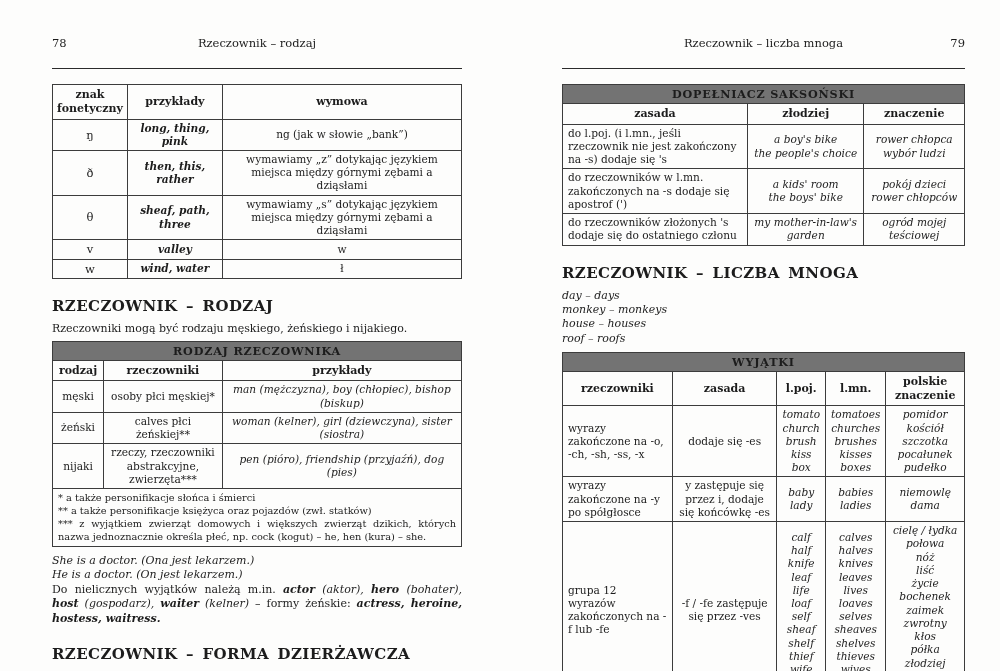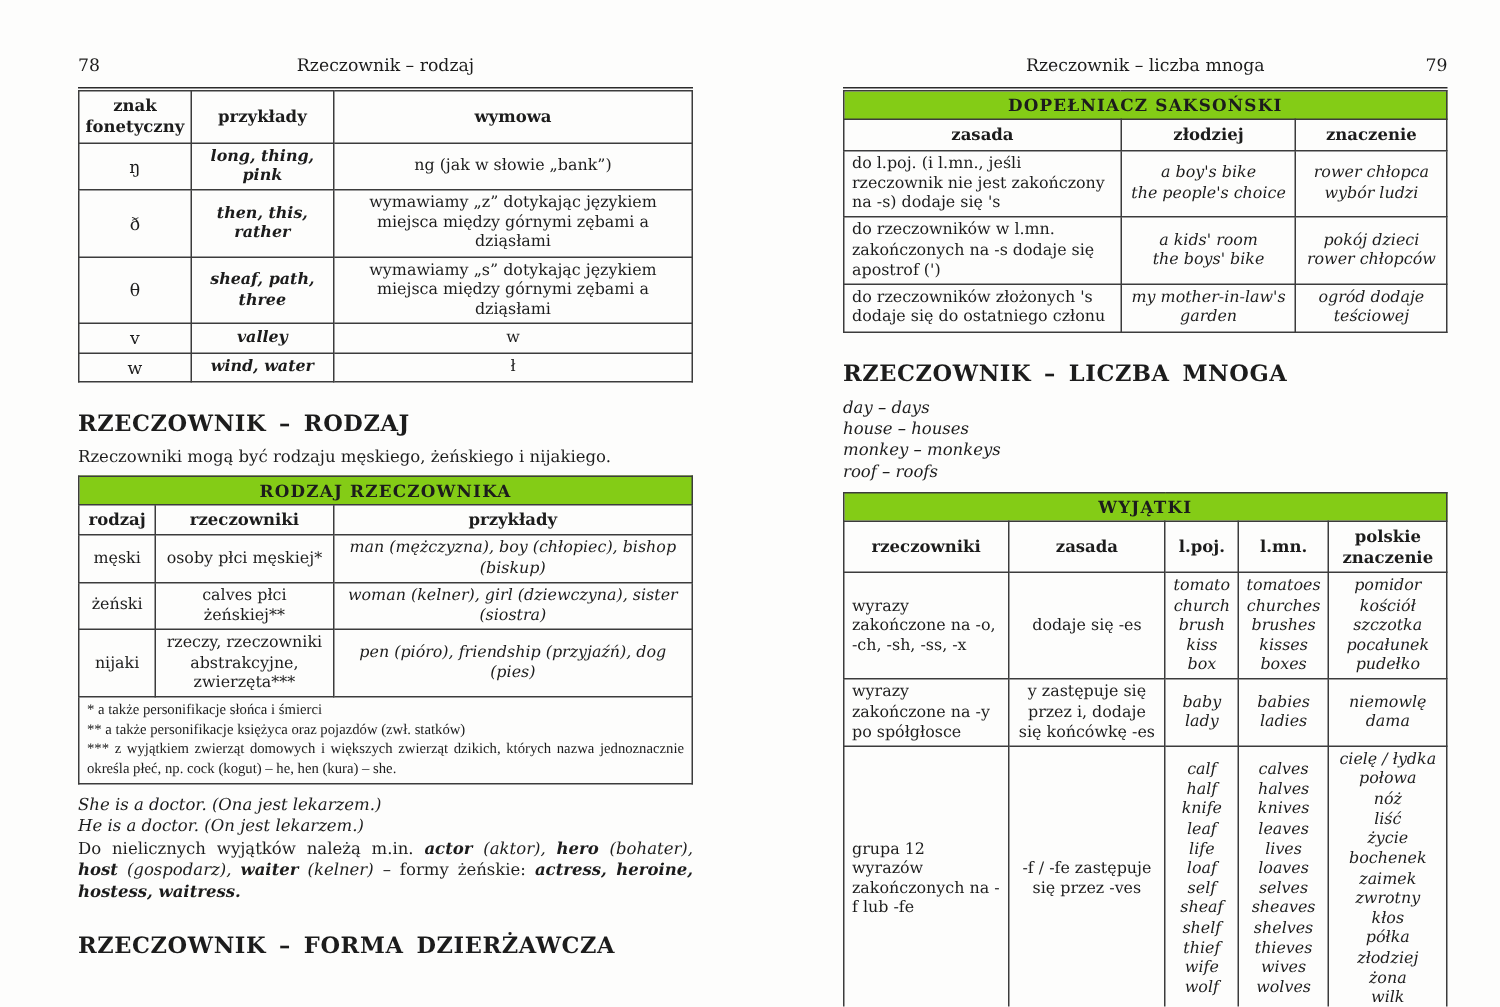--- a/index.html
+++ b/index.html
@@ -9,45 +9,45 @@
     background: #fdfdfc;
     color: #1c1c1c;
     font-family: "DejaVu Serif", "Liberation Serif", serif;
   }
   .spread { position: relative; width: 1000px; height: 671px; }
   .page { position: absolute; top: 36px; }
   .page-left  { left: 52px;  width: 410px; }
   .page-right { left: 562px; width: 403px; }
 
   
-  .pagehead { position: relative; height: 17px; border-bottom: 1.5px solid #2b2b2b; padding-bottom: 5px; font-size: 11.5px; }
+  .pagehead { position: relative; height: 17px; border-bottom: 1.5px solid #2b2b2b; padding-bottom: 15px; font-size: 11.5px; }
   .pagehead .num-l { position: absolute; left: 0; top: 0; }
   .pagehead .num-r { position: absolute; right: 0; top: 0; }
   .pagehead .runhead { position: absolute; left: 0; right: 0; text-align: center; top: 0; }
 
   
   h2.sect { font-size: 15px; font-weight: bold; letter-spacing: .4px; word-spacing: 3px; margin: 18px 0 7px 0; }
 
   p.body { font-size: 11px; line-height: 1.32; margin: 0 0 4px 0; text-align: justify; }
 
   
   table.tbl { width: 100%; border-collapse: collapse; font-size: 10.6px; line-height: 1.25; }
   table.tbl, table.tbl th, table.tbl td { border: 1px solid #3c3c3c; }
   table.tbl th, table.tbl td { padding: 2px 5px; vertical-align: middle; }
   table.tbl th { font-weight: bold; text-align: center; font-size: 11px; padding: 3px 4px; }
-  .titlebar { background: #84cc16; font-weight: bold; text-align: center; letter-spacing: .8px; font-size: 11.2px; padding: 3px 4px; }
+  .titlebar { background: #737373; font-weight: bold; text-align: center; letter-spacing: .8px; font-size: 11.2px; padding: 3px 4px; }
   td.ctr { text-align: center; }
   td.pre { white-space: pre-line; text-align: center; }
   .it  { font-style: italic; }
   .bi  { font-weight: bold; font-style: italic; }
   .sym { text-align: center; font-size: 11.5px; }
   td.foot { font-size: 9.8px; line-height: 1.34; padding: 4px 6px; text-align: justify; }
-  td.foot div { margin: 0; font-family: Liberation Serif, serif; }
-
-  .mt14 { margin-top: 1px; padding-left: 12px; }
+  td.foot div { margin: 0; }
+
+  .mt14 { margin-top: 15px; padding-left: 12px; }
   .mt6  { margin-top: 6px; }
 
   
   .noteblock { margin-top: 7px; font-size: 11px; line-height: 1.33; }
   .noteblock p { margin: 0; text-align: justify; }
   p.bex { font-weight: normal; font-style: italic; }
 
   
   .exlist { font-size: 11px; line-height: 1.3; font-style: italic; }
   .exlist div { margin: 0; }
@@ -195,31 +195,31 @@
       <tr>
         <td>do rzeczowników w l.mn. zakończonych na -s dodaje się apostrof (')</td>
         <td class="pre it">a kids' room
 the boys' bike</td>
         <td class="pre it">pokój dzieci
 rower chłopców</td>
       </tr>
       <tr>
         <td>do rzeczowników złożonych 's dodaje się do ostatniego członu</td>
         <td class="pre it">my mother-in-law's garden</td>
-        <td class="pre it">ogród dodaje teściowej</td>
+        <td class="pre it">ogród mojej teściowej</td>
       </tr>
     </tbody>
       </table>
 
     <h2 class="sect">RZECZOWNIK – LICZBA MNOGA</h2>
 
     <div class="exlist">
       <div>day – days</div>
+      <div>monkey – monkeys</div>
       <div>house – houses</div>
-      <div>monkey – monkeys</div>
       <div>roof – roofs</div>
     </div>
 
     <table class="tbl mt6">
       <colgroup>
           <col class="c-w1">
           <col class="c-w2">
           <col class="c-w3">
           <col class="c-w4">
           <col class="c-w5">

